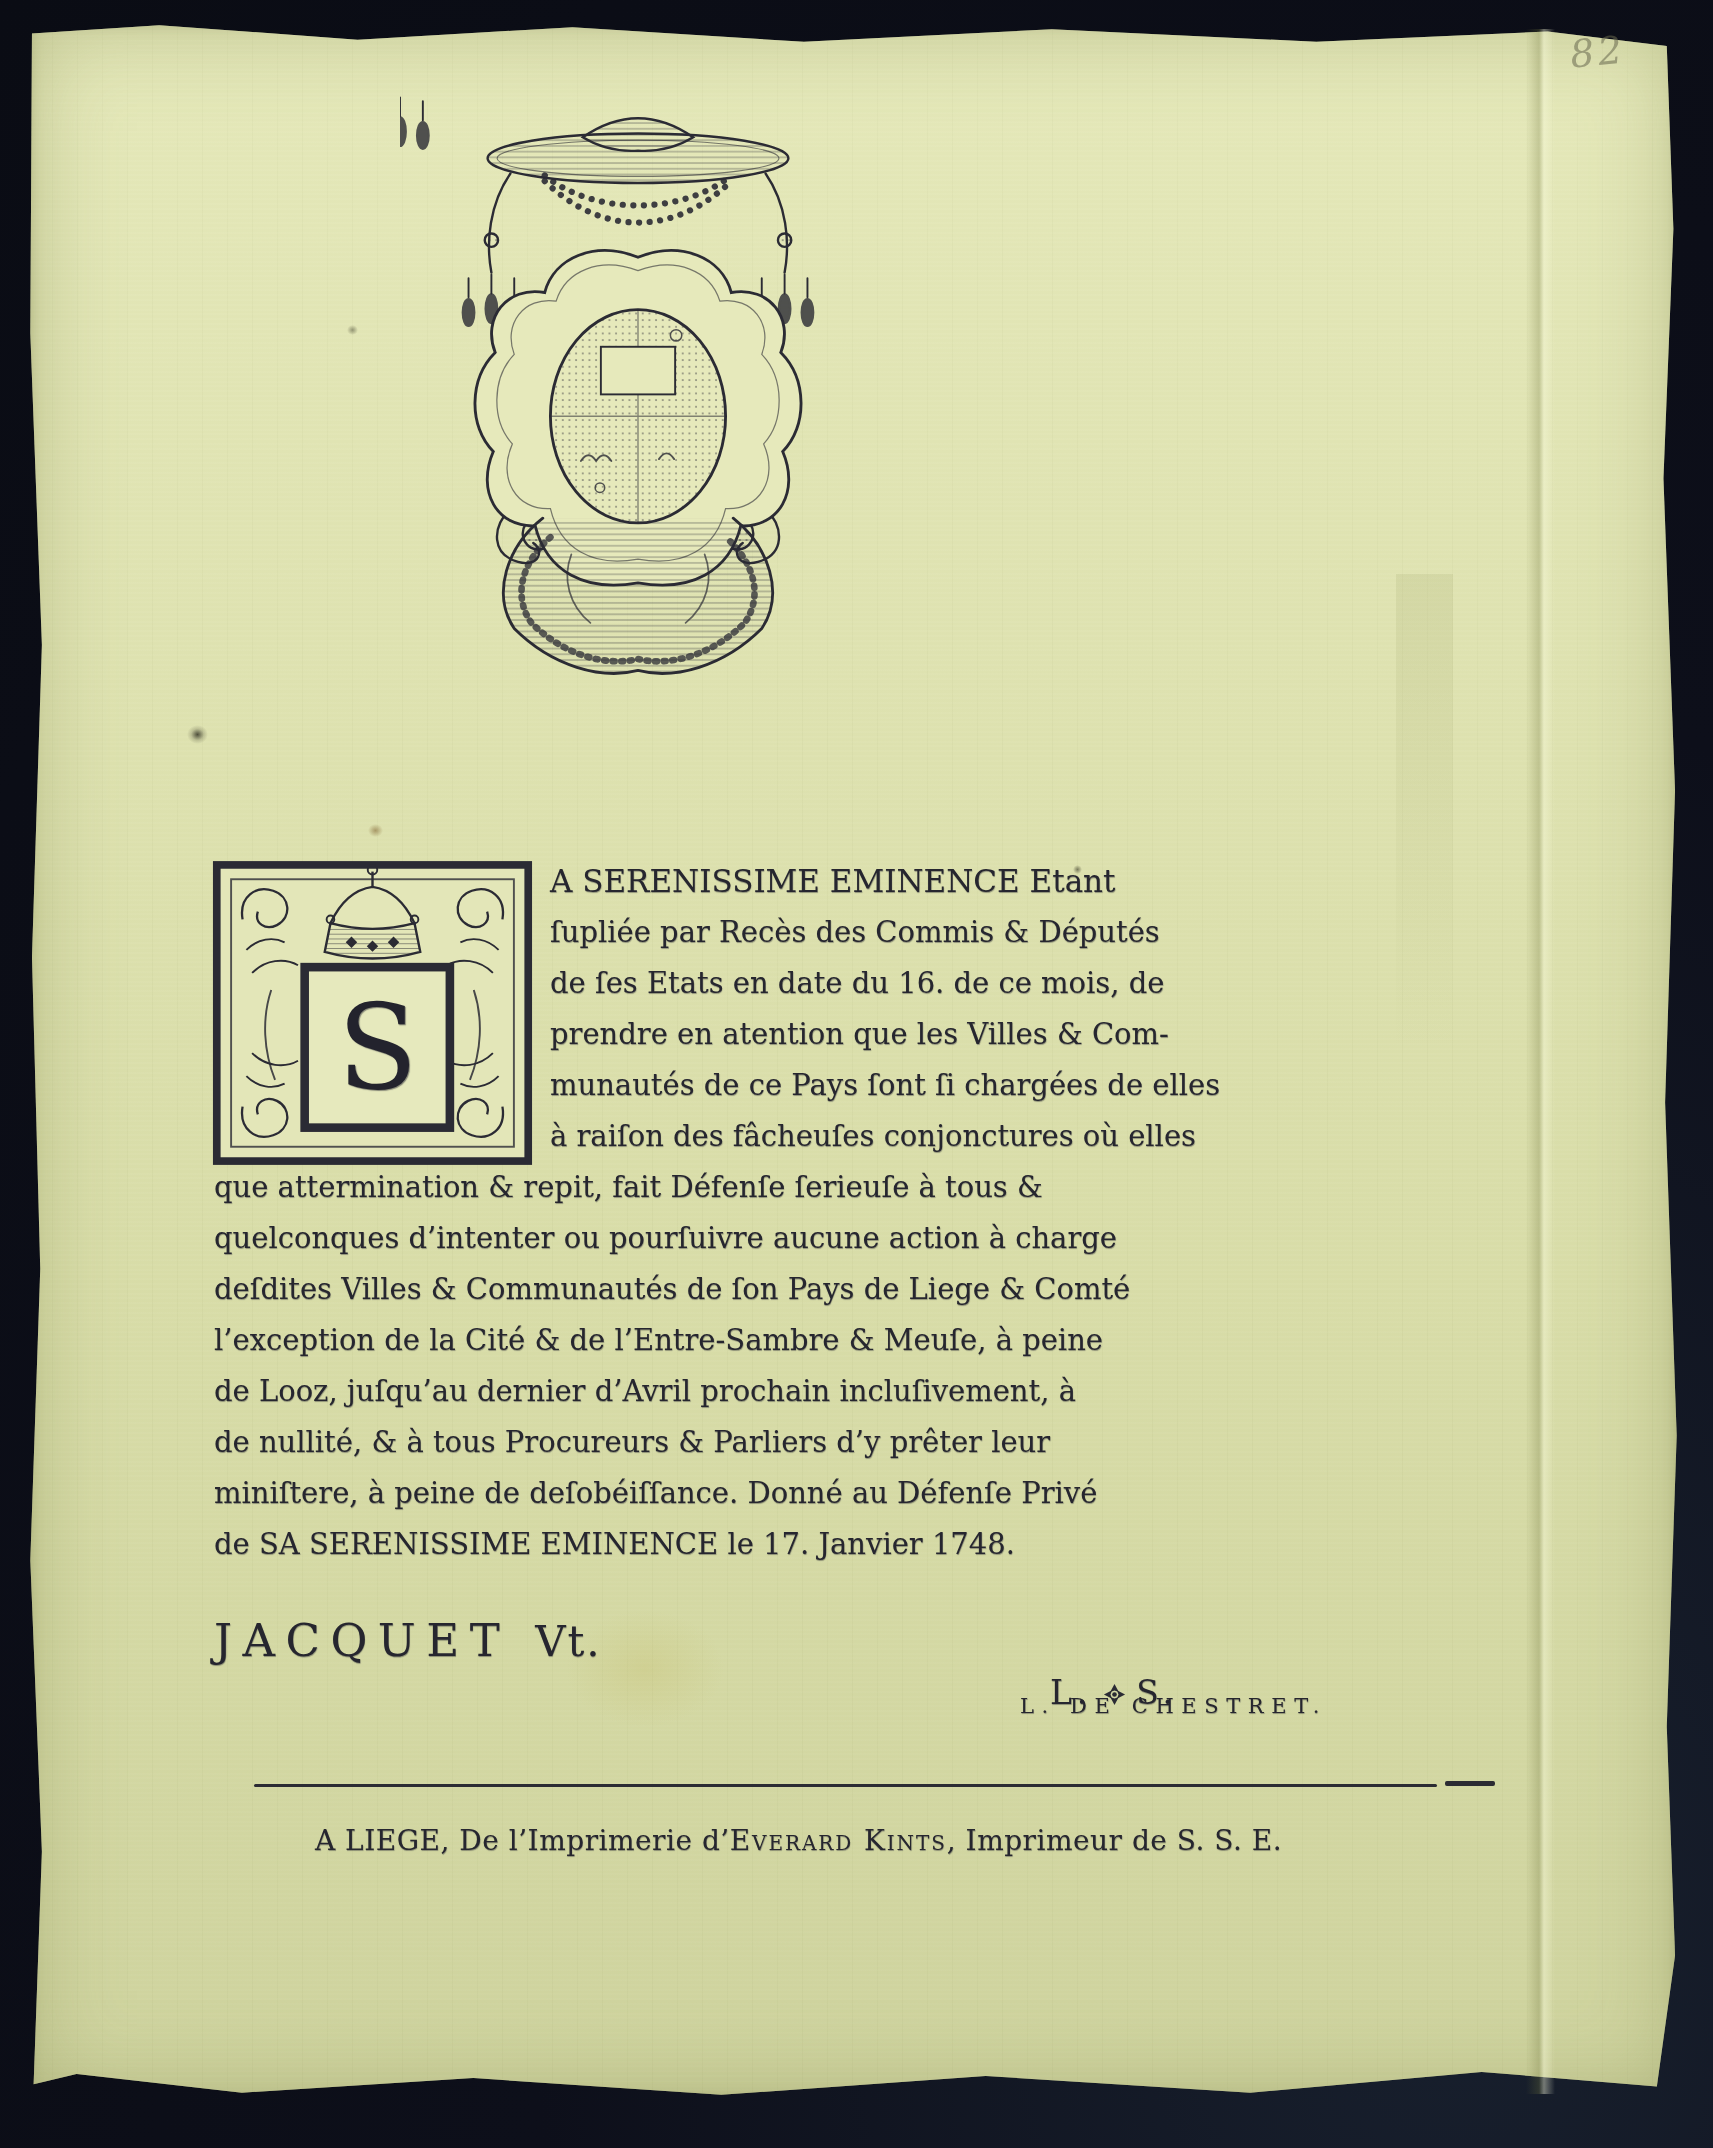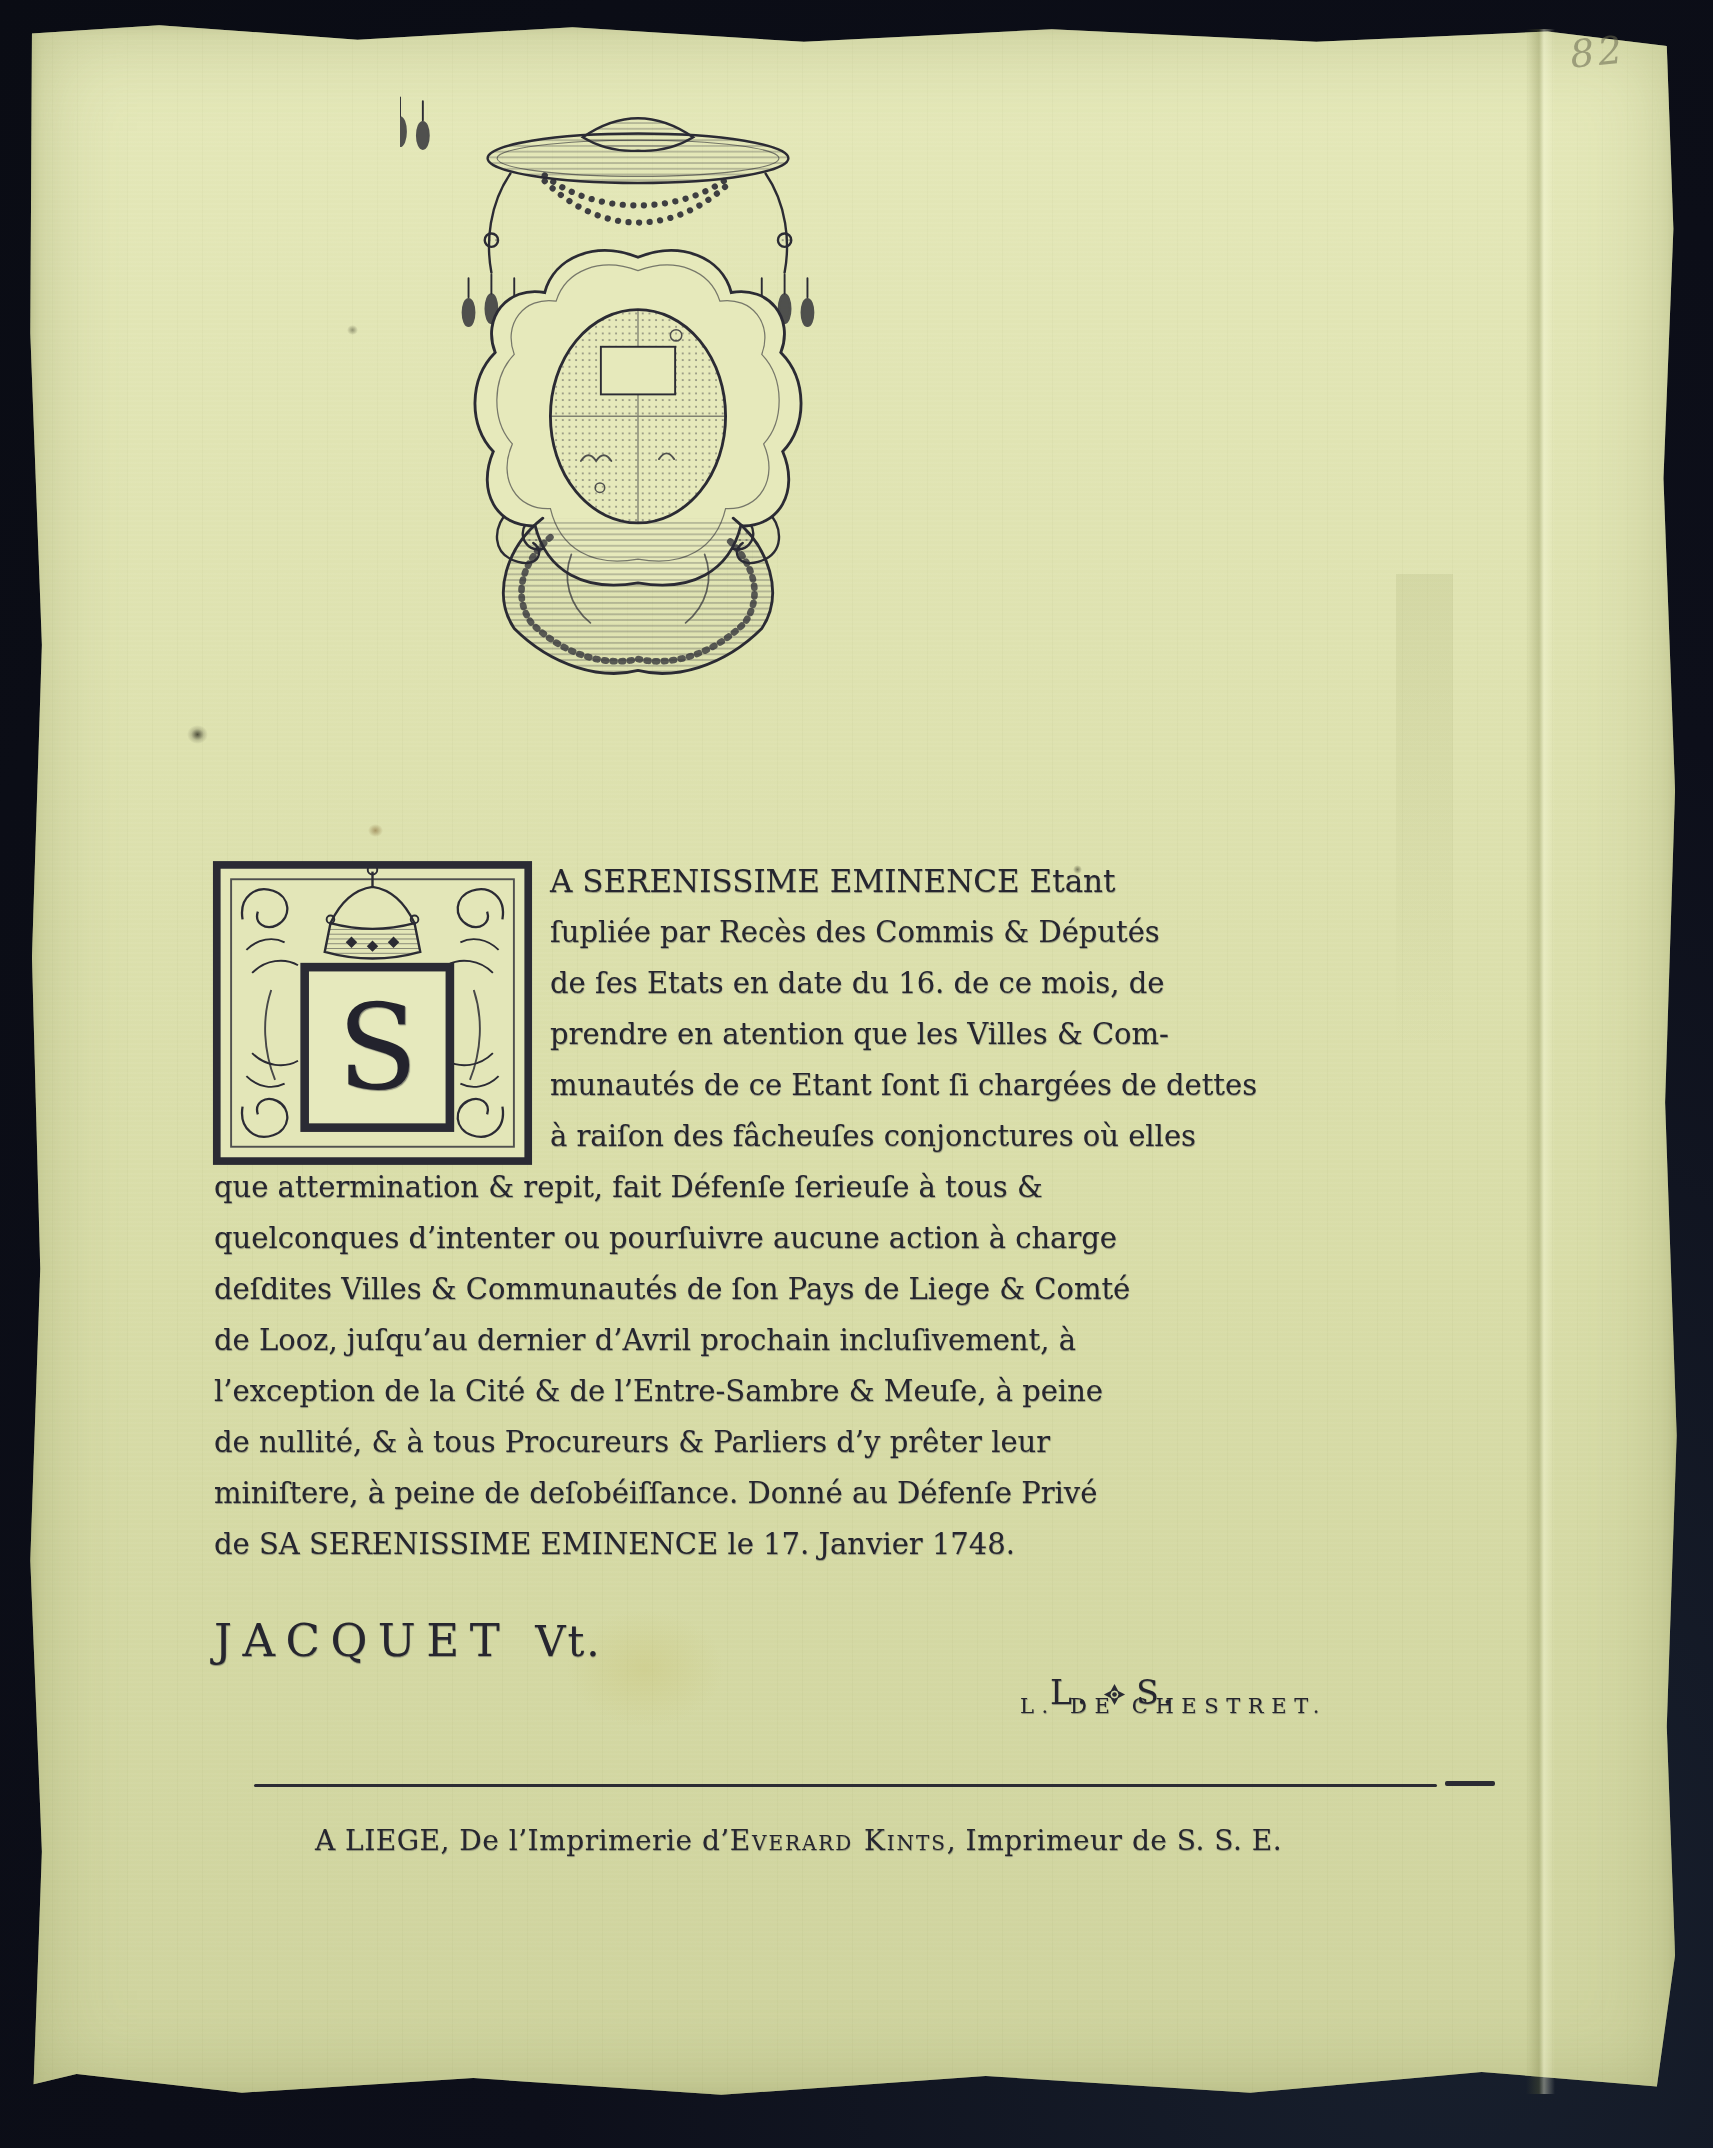--- a/index.html
+++ b/index.html
@@ -170,27 +170,27 @@
 
         <rect x="97" y="112" width="152" height="168" stroke-width="9" fill="#e6e9bd"></rect>
       </g>
     </svg>
     <div class="dropletter">S</div>
   </div>
   <div class="line indent first">A SERENISSIME EMINENCE Etant</div>
   <div class="line indent">ſupliée par Recès des Commis &amp; Députés</div>
   <div class="line indent">de ſes Etats en date du 16. de ce mois, de</div>
   <div class="line indent">prendre en atention que les Villes &amp; Com-</div>
-  <div class="line indent">munautés de ce Etant ſont ſi chargées de dettes</div>
+  <div class="line indent">munautés de ce Pays ſont ſi chargées de elles</div>
   <div class="line indent">à raiſon des fâcheuſes conjonctures où elles</div>
   <div class="line">que attermination &amp; repit, fait Défenſe ſerieuſe à tous &amp;</div>
   <div class="line">quelconques d’intenter ou pourſuivre aucune action à charge</div>
   <div class="line">deſdites Villes &amp; Communautés de ſon Pays de Liege &amp; Comté</div>
+  <div class="line">l’exception de la Cité &amp; de l’Entre-Sambre &amp; Meuſe, à peine</div>
   <div class="line">de Looz, juſqu’au dernier d’Avril prochain incluſivement, à</div>
-  <div class="line">l’exception de la Cité &amp; de l’Entre-Sambre &amp; Meuſe, à peine</div>
   <div class="line">de nullité, &amp; à tous Procureurs &amp; Parliers d’y prêter leur</div>
   <div class="line">miniſtere, à peine de deſobéiſſance.  Donné au Défenſe Privé</div>
   <div class="line last">de SA SERENISSIME EMINENCE le 17. Janvier 1748.</div>
 </div>
 
 <div class="sig-jacquet ink">
   <span>JACQUET</span><span class="vt">Vt.</span>
 </div>
 
 <div class="seal ink">

